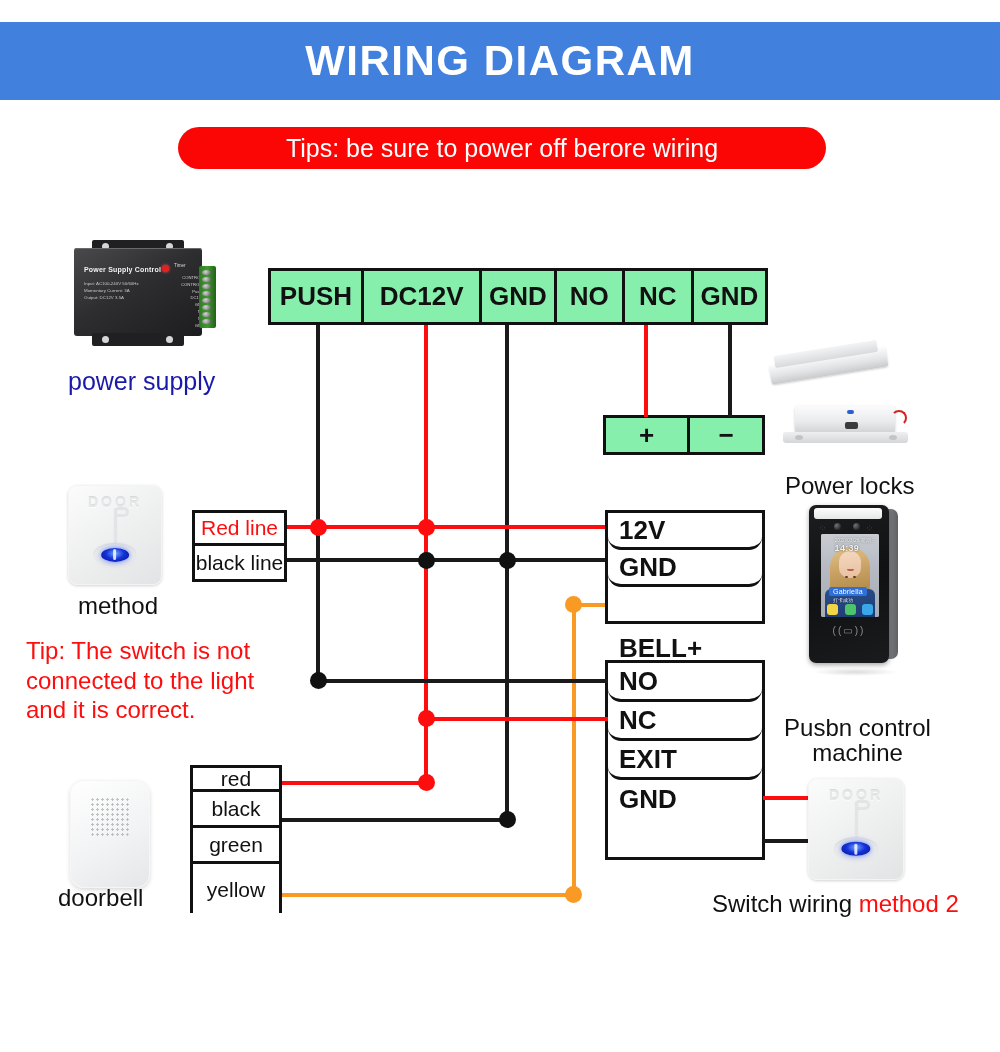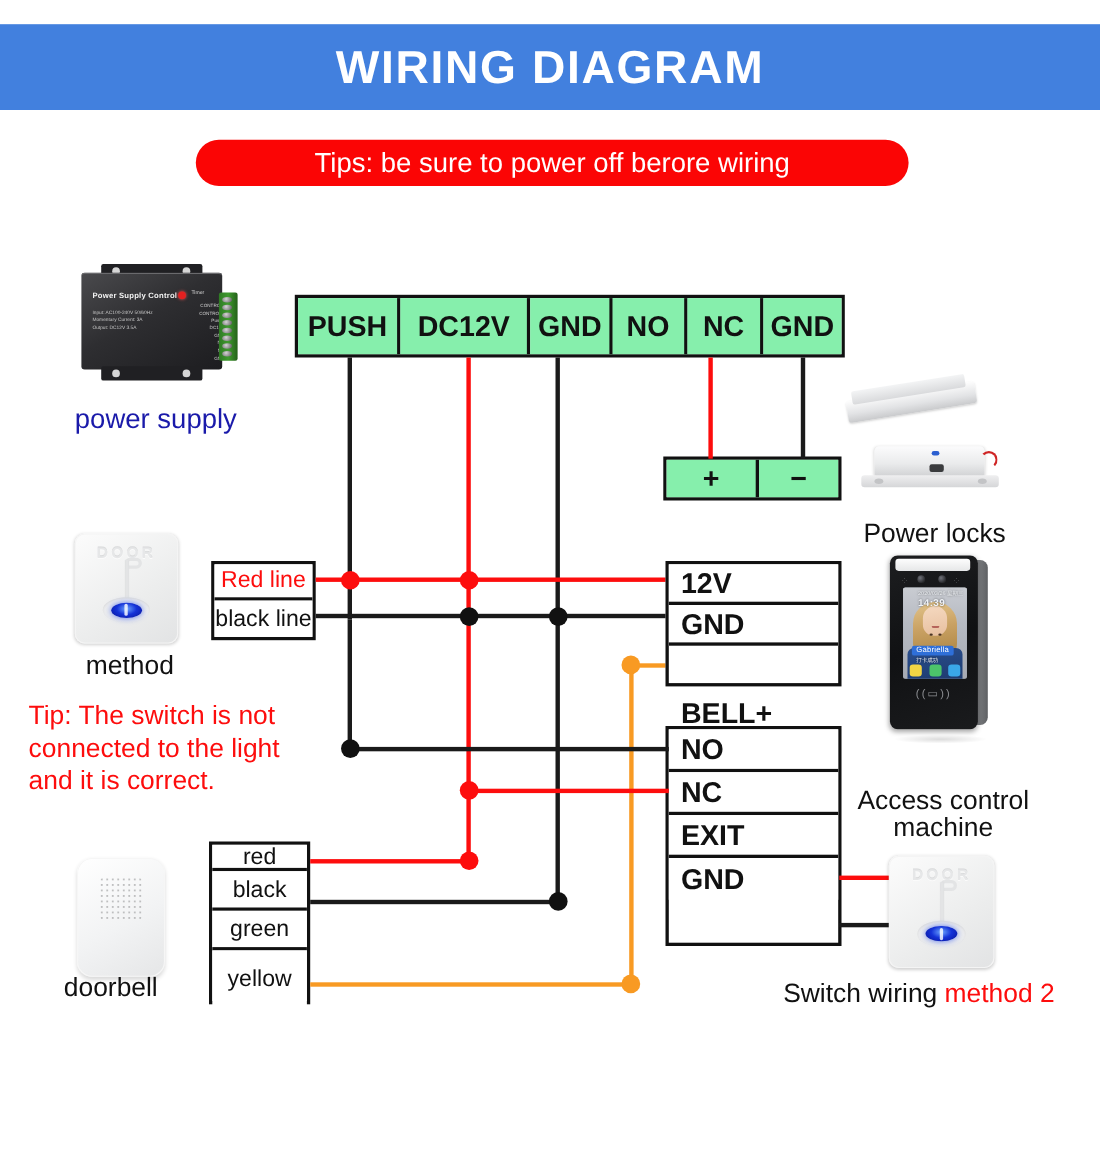--- a/index.html
+++ b/index.html
@@ -88,20 +88,21 @@
   }
   .stack-cell {
     display: flex;
     align-items: center;
     padding-left: 11px;
     border-bottom: 3px solid #111111;
     font-size: 26px;
     font-weight: bold;
     color: #111111;
     background: #ffffff;
+    border-radius: 13px;
   }
   .stack-cell:last-child { border-bottom: none; }
 
   
   .label-stack {
     position: absolute;
     border: 3px solid #111111;
     background: #ffffff;
   }
   .label-cell {
@@ -721,21 +722,21 @@
           <div class="acm-app" id="acm-app-0" style="background: rgb(242, 213, 68);"></div>
           <div class="acm-app" id="acm-app-1" style="background: rgb(76, 196, 106);"></div>
           <div class="acm-app" id="acm-app-2" style="background: rgb(58, 167, 232);"></div>
         </div>
       </div>
       <div id="acm-bottomicons">((▭))</div>
     </div>
   </div>
   <div id="acm-shadow"></div>
   <div class="caption center-2" style="left:760px; top:715px; width:195px;">
-    <div>Access control</div>
+    <div>Pusbn control</div>
     <div>machine</div>
   </div>
 
   <div class="wall-switch" style="left:808px; top:778px; width:96px; height:102px;">
     <div class="ws-door">DOOR</div>
     <div class="ws-keyhead"></div>
     <div class="ws-key"></div>
     <div class="ws-oval">
       <div class="ws-led"></div>
     </div>

